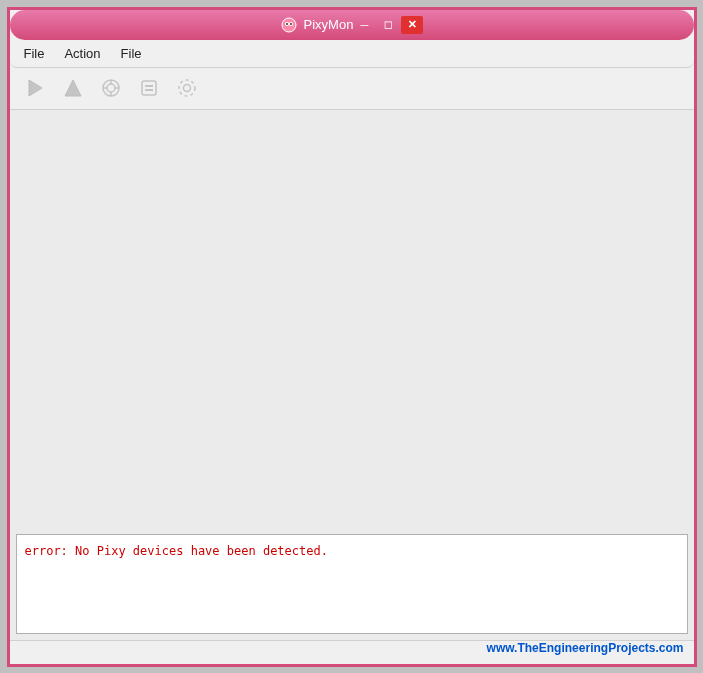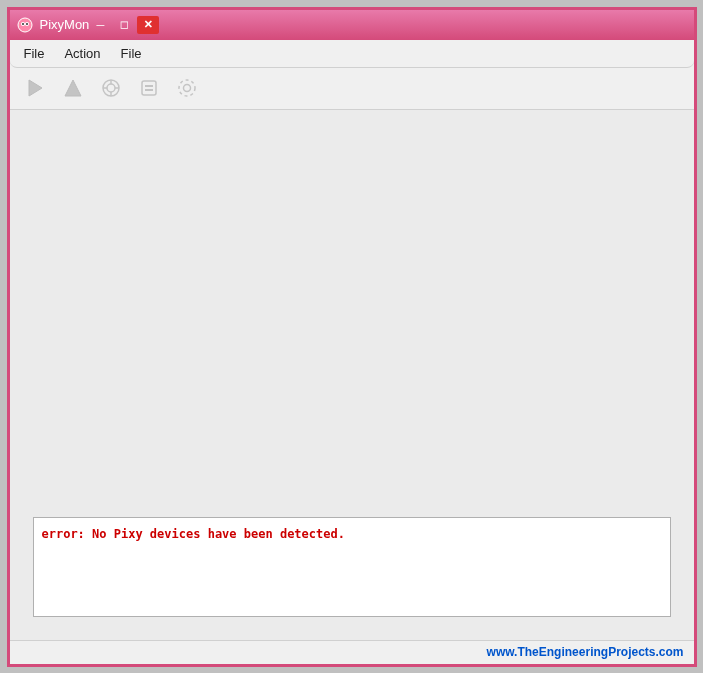--- a/index.html
+++ b/index.html
@@ -25,23 +25,24 @@
       background: #f0f0f0;
       display: flex;
       flex-direction: column;
     }
 
     .title-bar {
       background: linear-gradient(to bottom, #e87aaa, #d44a7a);
       height: 30px;
       display: flex;
       align-items: center;
-      justify-content: flex-start;
+      justify-content: center;
       padding: 0 6px;
       flex-shrink: 0;
+      border-radius: 15px;
     }
 
     .title-bar-left {
       display: flex;
       align-items: center;
       gap: 6px;
     }
 
     .app-icon {
       width: 18px;
@@ -144,40 +145,38 @@
     }
 
     .canvas-area {
       flex: 1;
       background: #ebebeb;
     }
 
     .console-area {
       background: white;
       border: 1px solid #b0b0b0;
-      margin: 23px;
+      margin: 6px;
       min-height: 100px;
       max-height: 120px;
       padding: 6px 8px;
       overflow-y: auto;
       flex-shrink: 0;
-      font-weight: bold;
     }
 
     .console-error {
       color: #cc0000;
       font-size: 12px;
       font-family: 'Consolas', monospace;
     }
 
     .footer {
       background: #f0f0f0;
       height: 24px;
       display: flex;
-      align-items: center;
       justify-content: flex-end;
       padding: 0 10px;
       border-top: 1px solid #d0d0d0;
       flex-shrink: 0;
     }
 
     .footer-text {
       color: #0055cc;
       font-size: 12px;
       font-weight: bold;

